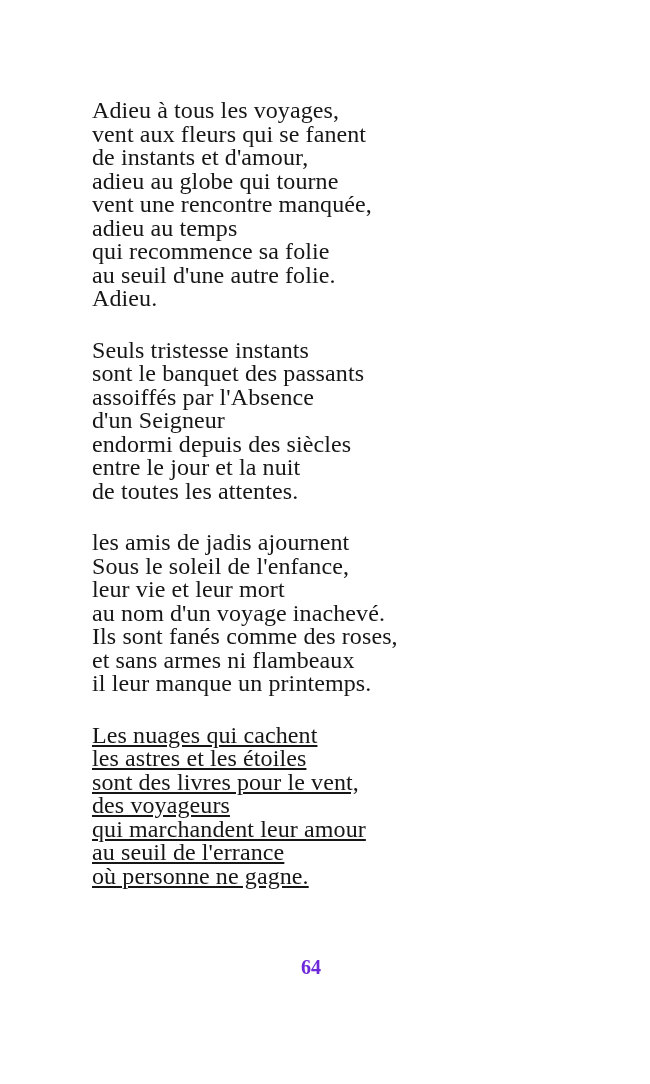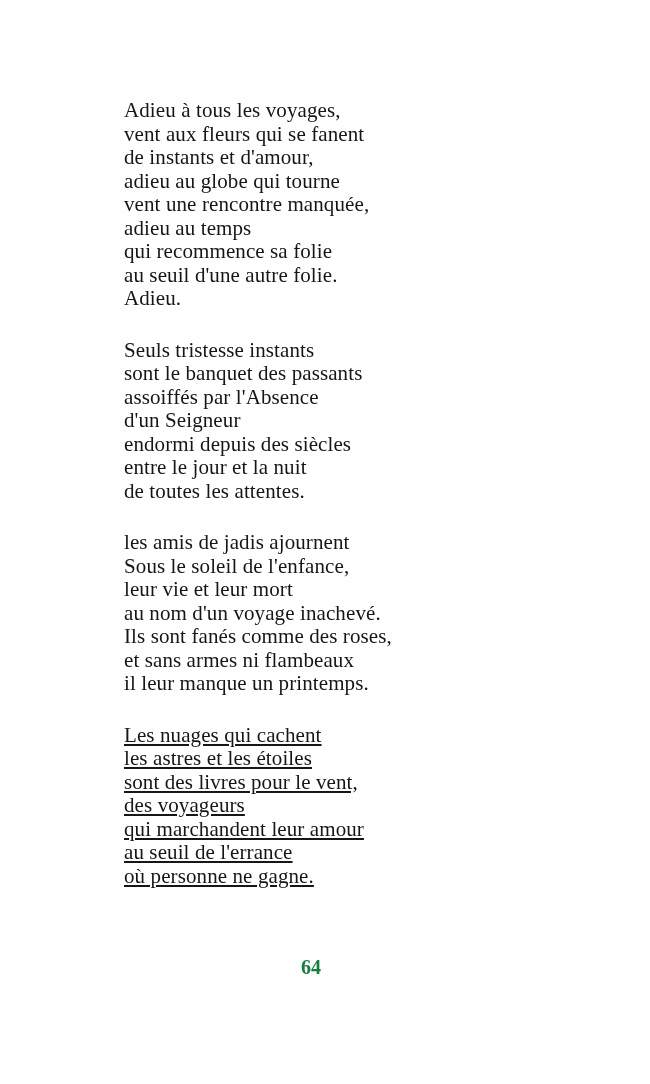--- a/index.html
+++ b/index.html
@@ -11,23 +11,23 @@
     position: relative;
     width: 650px;
     height: 1084px;
     background: #ffffff;
     overflow: hidden;
     font-family: "Liberation Serif", "DejaVu Serif", serif;
     color: #161616;
   }
   .poem {
     position: absolute;
-    left: 124px;
+    left: 92px;
     top: 99px;
-    font-size: 21px;
+    font-size: 24px;
     line-height: 23.5px;
     letter-spacing: 0.1px;
     white-space: nowrap;
   }
   .stanza {
     margin: 0 0 28px 0;
   }
   .stanza:last-child {
     margin-bottom: 0;
     text-decoration: underline;
@@ -36,21 +36,21 @@
     height: 23.5px;
   }
   .page-number {
     position: absolute;
     left: 0;
     top: 956px;
     width: 622px;
     text-align: center;
     font-size: 20px;
     font-weight: bold;
-    color: #15803d;
+    color: #6d28d9;
   }
 </style>
 </head>
 <body>
 
 <div class="page">
   <div class="poem">
 
     <div class="stanza">
       <div class="line">Adieu à tous les voyages,</div>

